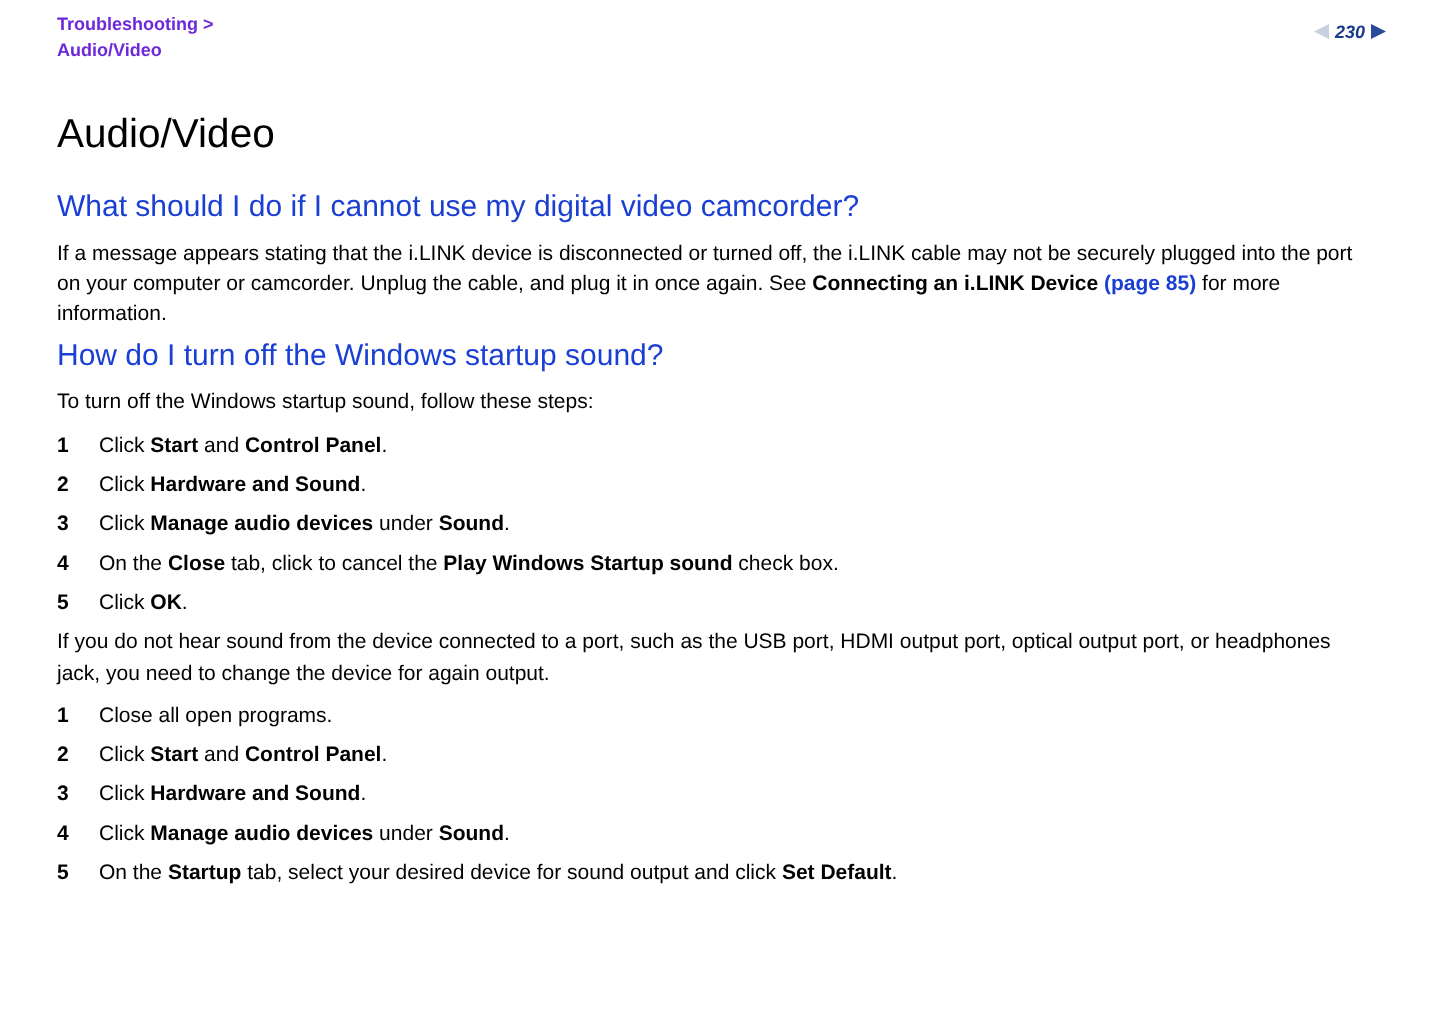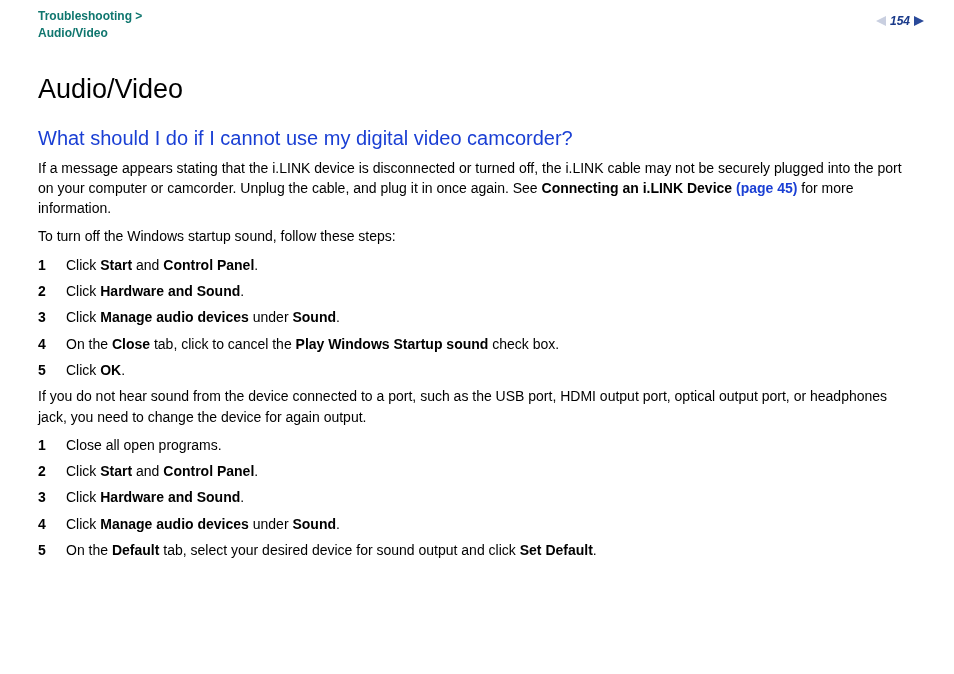--- a/index.html
+++ b/index.html
@@ -13,21 +13,21 @@
     }
     .header {
       display: flex;
       justify-content: space-between;
       align-items: flex-start;
       padding: 8px 30px 4px 38px;
     }
     .breadcrumb {
       font-size: 12px;
       font-weight: bold;
-      color: #0f766e;
+      color: #6d28d9;
       line-height: 1.4;
     }
     .pager {
       display: flex;
       align-items: center;
       gap: 4px;
       margin-top: 6px;
     }
     .page-num {
       font-size: 12px;
@@ -100,43 +100,44 @@
 </head>
 <body>
 
 <div class="header">
   <div class="breadcrumb">
     <div>Troubleshooting &gt;</div>
     <div>Audio/Video</div>
   </div>
   <div class="pager">
     <span class="arrow-left"></span>
-    <span class="page-num">154</span>
+    <span class="page-num">230</span>
     <span class="arrow-right"></span>
   </div>
 </div>
 
 <div class="content">
   <h1>Audio/Video</h1>
 
   <h2>What should I do if I cannot use my digital video camcorder?</h2>
   <p class="para">
-    <span>If a message appears stating that the i.LINK device is disconnected or turned off, the i.LINK cable may not be securely plugged into the port on your computer or camcorder. Unplug the cable, and plug it in once again. See </span><b><span>Connecting an i.LINK Device </span><span class="link">(page 45)</span></b><span> for more information.</span>
+    <span>If a message appears stating that the i.LINK device is disconnected or turned off, the i.LINK cable may not be securely plugged into the port on your computer or camcorder. Unplug the cable, and plug it in once again. See </span><b><span>Connecting an i.LINK Device </span><span class="link">(page 85)</span></b><span> for more information.</span>
   </p>
 
+  <h2>How do I turn off the Windows startup sound?</h2>
   <p class="para">To turn off the Windows startup sound, follow these steps:</p>
   <ol class="steps">
     <li><span>Click </span><b>Start</b><span> and </span><b>Control Panel</b><span>.</span></li>
     <li><span>Click </span><b>Hardware and Sound</b><span>.</span></li>
     <li><span>Click </span><b>Manage audio devices</b><span> under </span><b>Sound</b><span>.</span></li>
     <li><span>On the </span><b>Close</b><span> tab, click to cancel the </span><b>Play Windows Startup sound</b><span> check box.</span></li>
     <li><span>Click </span><b>OK</b><span>.</span></li>
   </ol>
 
   <p class="para">If you do not hear sound from the device connected to a port, such as the USB port, HDMI output port, optical output port, or headphones jack, you need to change the device for again output.</p>
   <ol class="steps">
     <li>Close all open programs.</li>
     <li><span>Click </span><b>Start</b><span> and </span><b>Control Panel</b><span>.</span></li>
     <li><span>Click </span><b>Hardware and Sound</b><span>.</span></li>
     <li><span>Click </span><b>Manage audio devices</b><span> under </span><b>Sound</b><span>.</span></li>
-    <li><span>On the </span><b>Default</b><span> tab, select your desired device for sound output and click </span><b>Set Default</b><span>.</span></li>
+    <li><span>On the </span><b>Startup</b><span> tab, select your desired device for sound output and click </span><b>Set Default</b><span>.</span></li>
   </ol>
 </div>
 
 </body></html>

